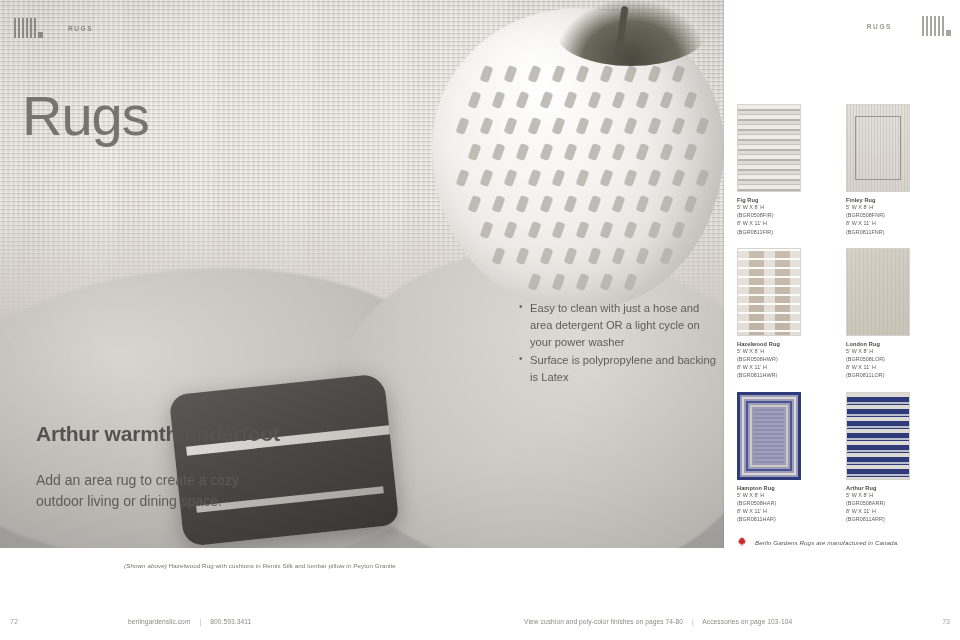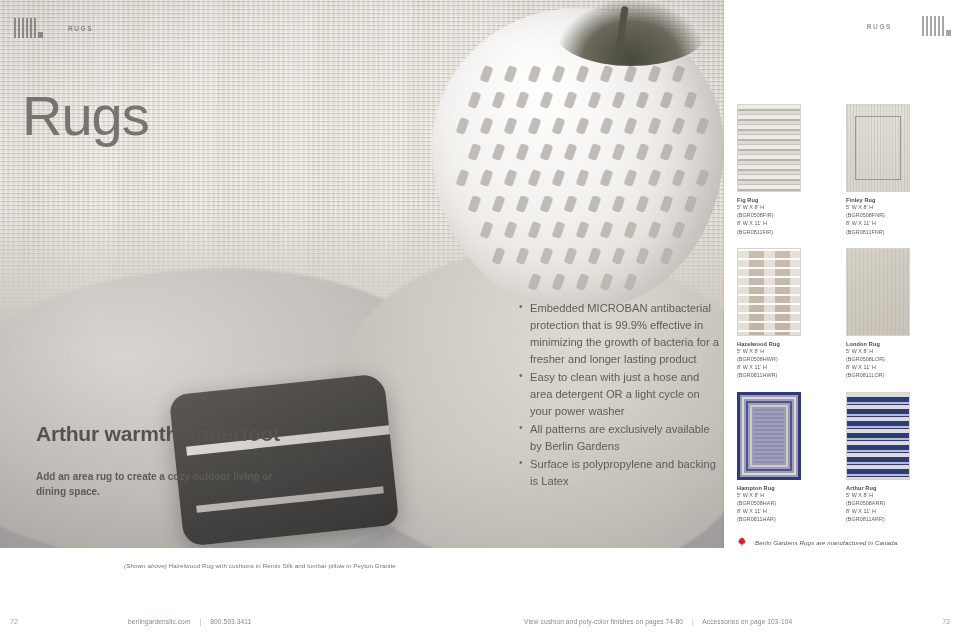--- a/index.html
+++ b/index.html
@@ -112,21 +112,21 @@
     font-size:56px; font-weight:400; color:#767471; letter-spacing:-1px;
     line-height:1;
   }
   .headline {
     position:absolute; left:36px; top:422px; width:270px;
     font-size:21px; font-weight:700; color:#55534f; line-height:1.17;
     letter-spacing:-0.2px;
   }
   .subhead {
     position:absolute; left:36px; top:470px; width:250px;
-    font-size:10px; font-weight:700; color:#5d5b57; line-height:1.48;
+    font-size:14px; font-weight:400; color:#5d5b57; line-height:1.48;
   }
 
   
   .bullets {
     position:absolute; left:519px; top:300px; width:205px;
     font-size:11.2px; color:#5e5c59; line-height:1.515;
   }
   .bullets li { list-style:none; position:relative; padding-left:11px; margin-bottom:1px; }
   .bullets li:before {
     content:"\2022"; position:absolute; left:0; top:-1px; font-size:10px; color:#6b6966;
@@ -344,23 +344,21 @@
   <div class="hdr-right">
     <div class="hdr-label dark">RUGS</div>
     <div class="barmark light"></div>
   </div>
 
   <div class="rugs-title">Rugs</div>
   <div class="headline">Arthur warmth underfoot</div>
   <div class="subhead">Add an area rug to create a cozy outdoor living or dining space.</div>
 
   <ul class="bullets" id="bulletList">
-      <li>Embedded MICROBAN antibacterial protection that is 99.9% effective in minimizing the growth of bacteria for a fresher and longer lasting product</li>
       <li>Easy to clean with just a hose and area detergent OR a light cycle on your power washer</li>
-      <li>All patterns are exclusively available by Berlin Gardens</li>
       <li>Surface is polypropylene and backing is Latex</li>
     </ul>
 
   <div class="grid" id="productGrid">
       <div class="prod">
         <div class="swatch sw-fig"></div>
         <div class="prod-name">Fig Rug</div>
         <div class="prod-sku">5' W X 8' H (BGR0508FIR)</div>
         <div class="prod-sku">8' W X 11' H (BGR0811FIR)</div>
       </div>

